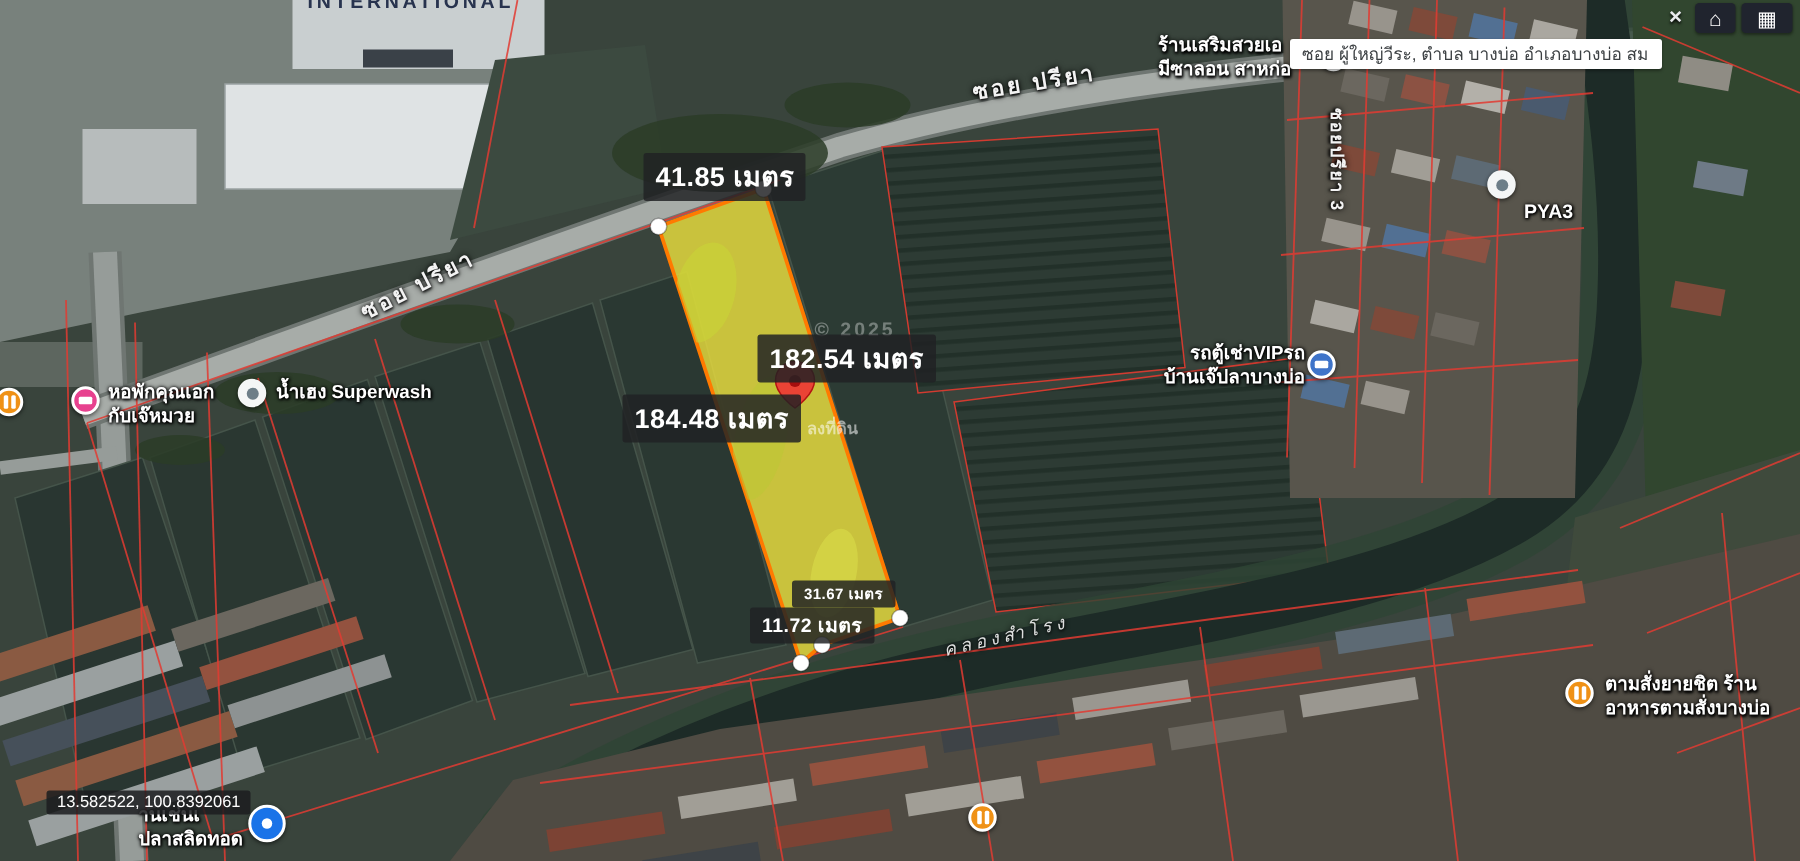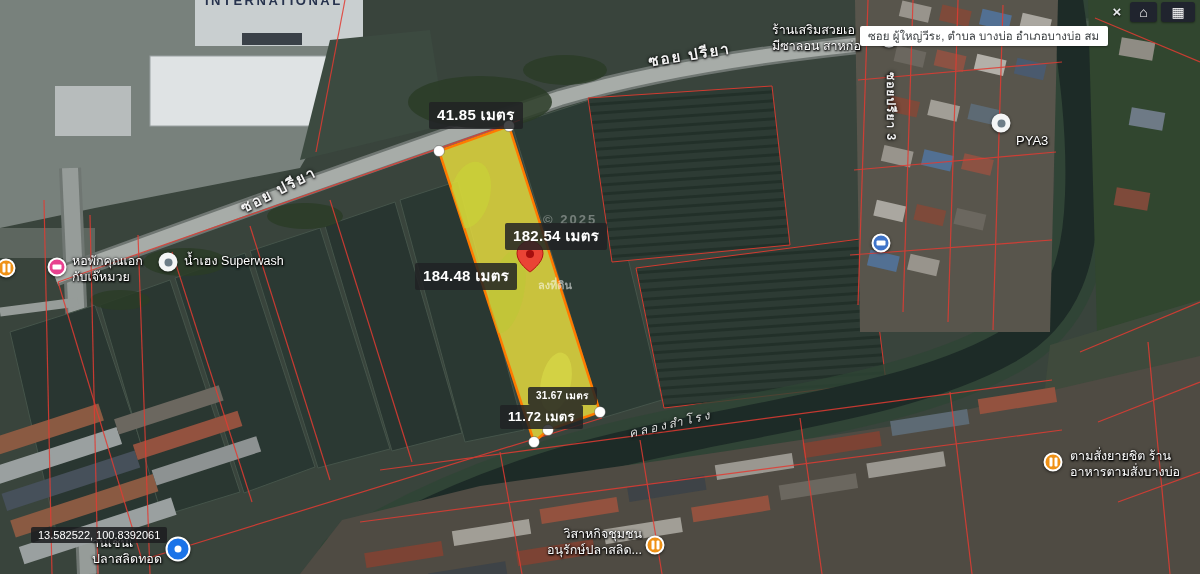--- a/index.html
+++ b/index.html
@@ -1,24 +1,24 @@
 <!DOCTYPE html>
 <html><head>
 <meta charset="utf-8">
 <style>
   html,body{margin:0;padding:0;background:#222;}
   #screen{position:relative;width:1200px;height:574px;overflow:hidden;
           font-family:"Liberation Sans","DejaVu Sans",sans-serif;background:#ef4444;}
   #terrain{position:absolute;left:0;top:0;}
   
-  .poi{position:absolute;color:#fff;font-size:12.5px;font-weight:400;line-height:1.25;
+  .poi{position:absolute;color:#fff;font-size:12.5px;font-weight:700;line-height:1.25;
        text-shadow:0 1px 2px #000,0 0 3px #000,1px 1px 2px rgba(0,0,0,.9);white-space:nowrap;z-index:30;}
   .roadlbl{position:absolute;color:#f3f3f3;font-weight:700;letter-spacing:2px;
        text-shadow:0 1px 2px #000,0 0 4px #000;white-space:nowrap;z-index:25;}
-  .meas{position:absolute;background:rgba(32,33,36,.84);color:#fff;font-size:15px;font-weight:700;
+  .meas{position:absolute;background:rgba(32,33,36,.84);color:#fff;font-size:18px;font-weight:700;
        padding:1px 8px 2px;border-radius:2px;white-space:nowrap;z-index:40;
        text-align:center;letter-spacing:.3px;}
   
   .mk{position:absolute;width:19px;height:19px;border-radius:50%;z-index:35;
       transform:translate(-50%,-50%);box-shadow:0 1px 3px rgba(0,0,0,.6);
       display:flex;align-items:center;justify-content:center;border:2px solid #fff;box-sizing:border-box;}
   .mk.white{background:#f4f6f6;border-color:#f4f6f6;}
   .mk.white i{width:8px;height:8px;border-radius:50%;background:#6d7e88;}
   .mk.pink{background:#e7418f;}
   .mk.orange{background:#ef9116;}
@@ -276,36 +276,36 @@
   </div>
 
   <div class="mk white" style="left:1001px;top:123px;">
       <i></i>
     </div>
   <div class="poi" style="left:1016px;top:133px;font-size:13px;">PYA3</div>
 
   <div class="mk blue" style="left:881px;top:243px;">
       <i class="bar"></i>
     </div>
+  <div class="poi" style="left:770px;top:228px;width:100px;text-align:right;">
+    <div>รถตู้เช่าVIPรถ</div>
+    <div>บ้านเจ๊ปลาบางบ่อ</div>
+  </div>
 
   <div class="mk orange" style="left:1053px;top:462px;">
       <i class="fork"></i>
     </div>
   <div class="poi" style="left:1070px;top:449px;">
     <div>ตามสั่งยายชิต ร้าน</div>
     <div>อาหารตามสั่งบางบ่อ</div>
   </div>
 
   <div class="mk orange" style="left:655px;top:545px;">
       <i class="fork"></i>
     </div>
-  <div class="poi" style="right:558px;top:527px;text-align:right;">
-    <div>วิสาหกิจชุมชน</div>
-    <div>อนุรักษ์ปลาสลิด...</div>
-  </div>
 
   <div class="mk cart" style="left:178px;top:549px;">
       <i class="dot"></i>
     </div>
   <div class="poi" style="right:1038px;top:536px;text-align:left;">
     <div>านเช่นเ</div>
     <div>ปลาสลิดทอด</div>
   </div>
 
   <div id="coords">13.582522, 100.8392061</div>

